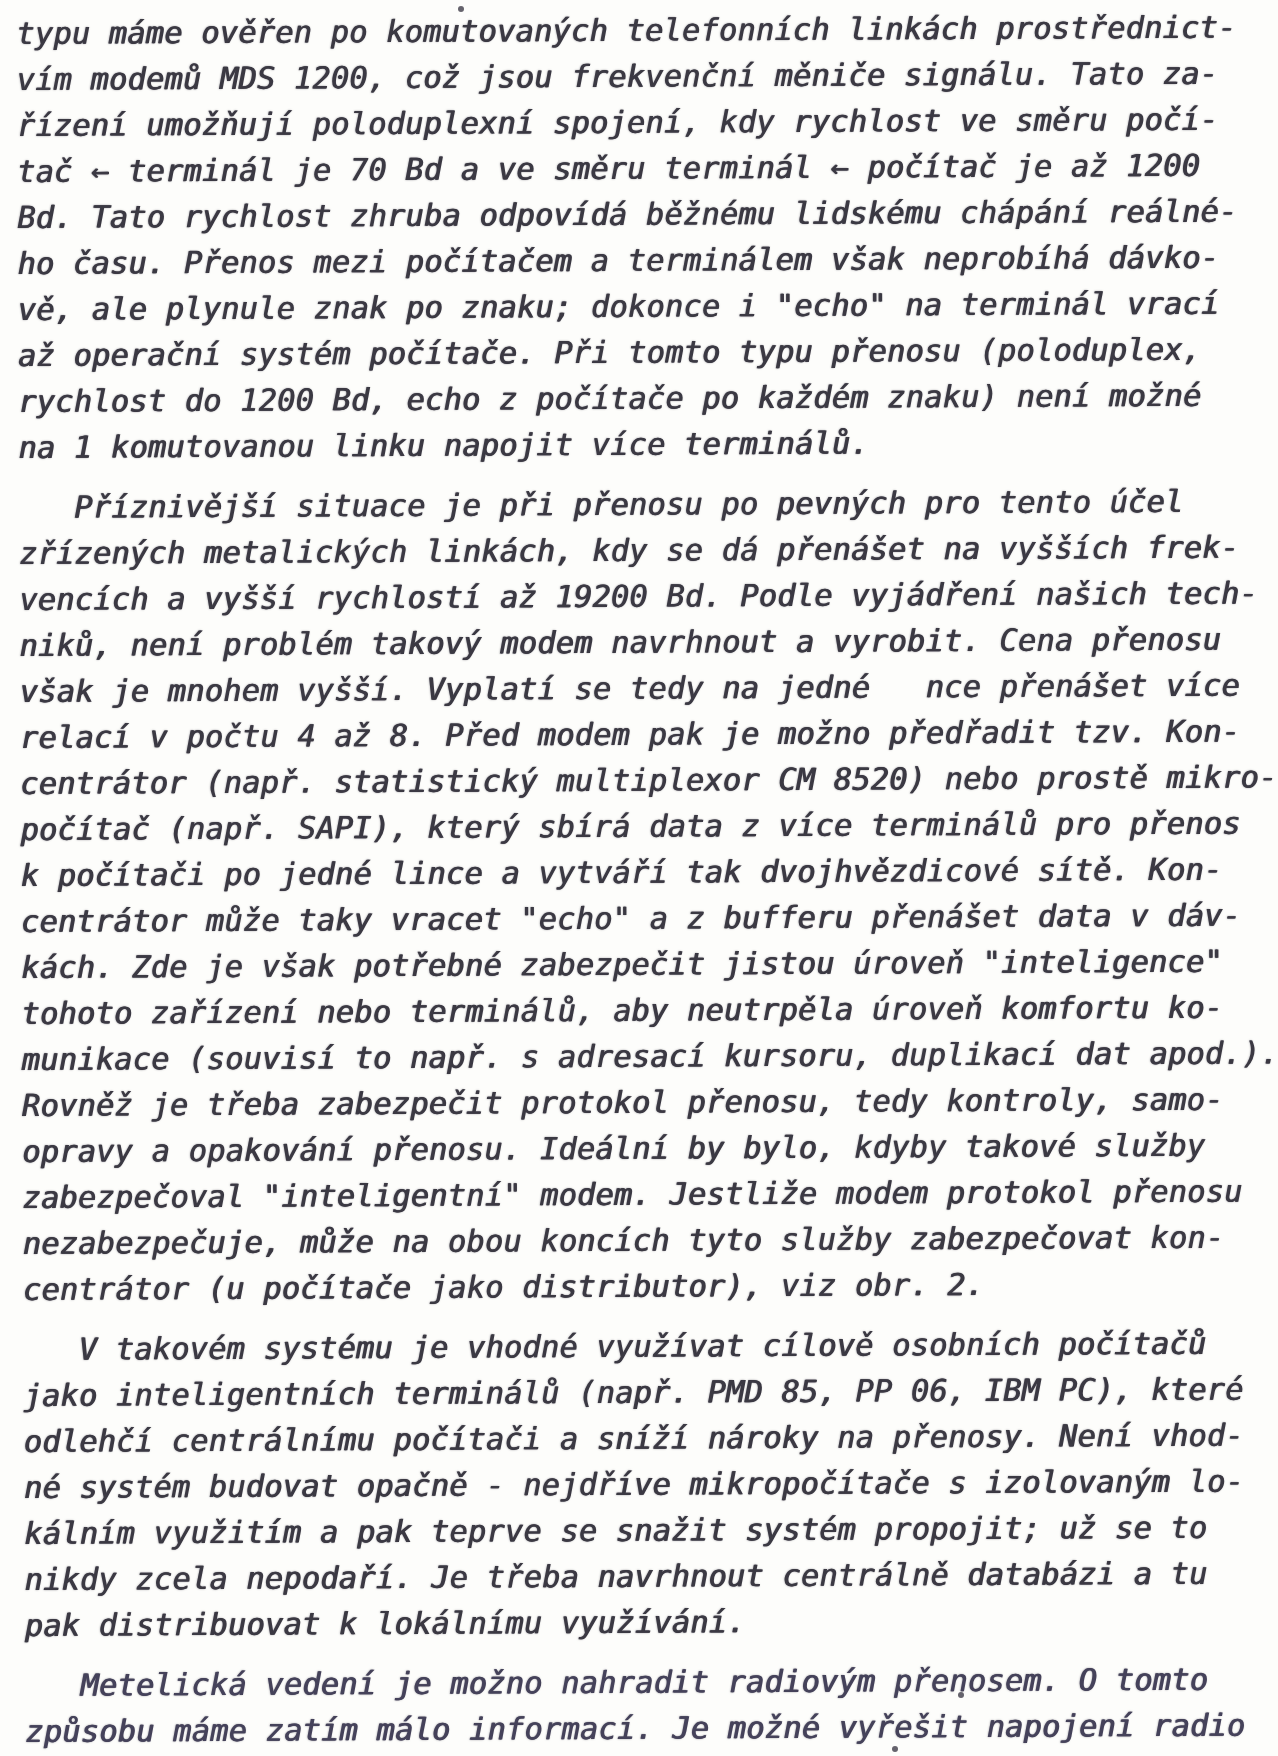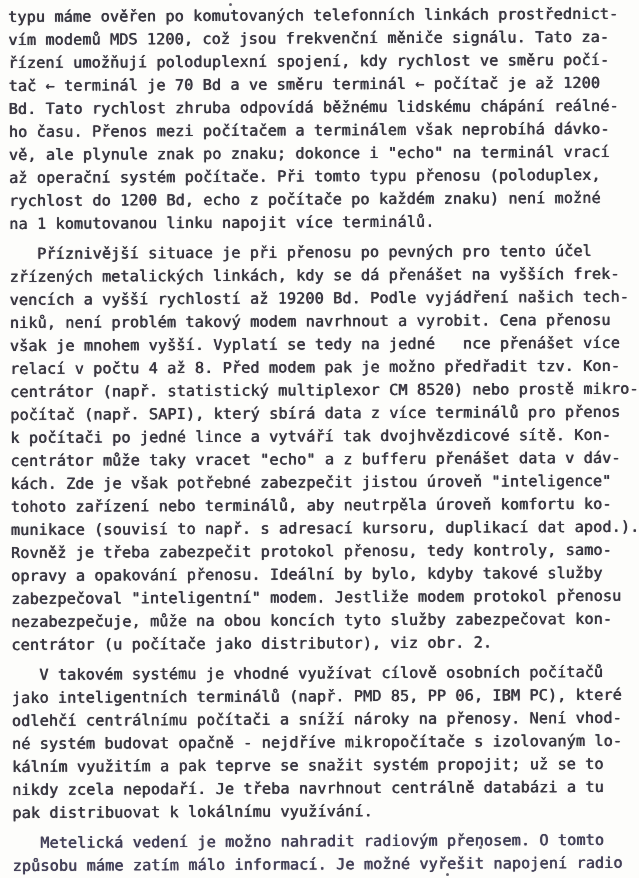--- a/index.html
+++ b/index.html
@@ -10,20 +10,21 @@
   body {
     width: 639px;
     height: 878px;
     overflow: hidden;
     background: #fdfdfb;
   }
   .page {
     position: relative;
     width: 639px;
     height: 878px;
+    font-style: italic;
   }
   .content {
     position: absolute;
     left: 8px;
     top: 6px;
     font-family: "DejaVu Sans Mono", "Liberation Mono", monospace;
     font-size: 15.2px;
     line-height: 23px;
     white-space: pre;
     color: #3b3943;

